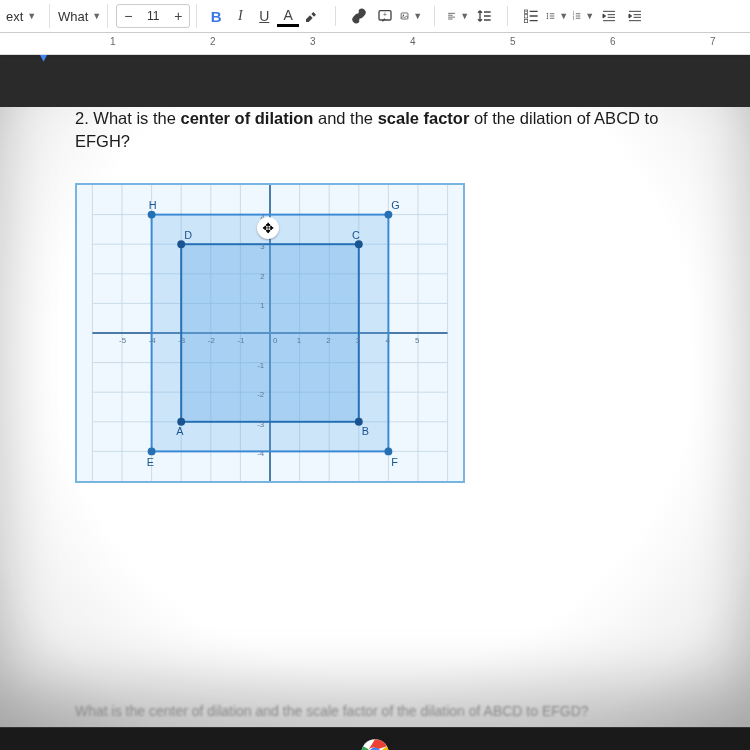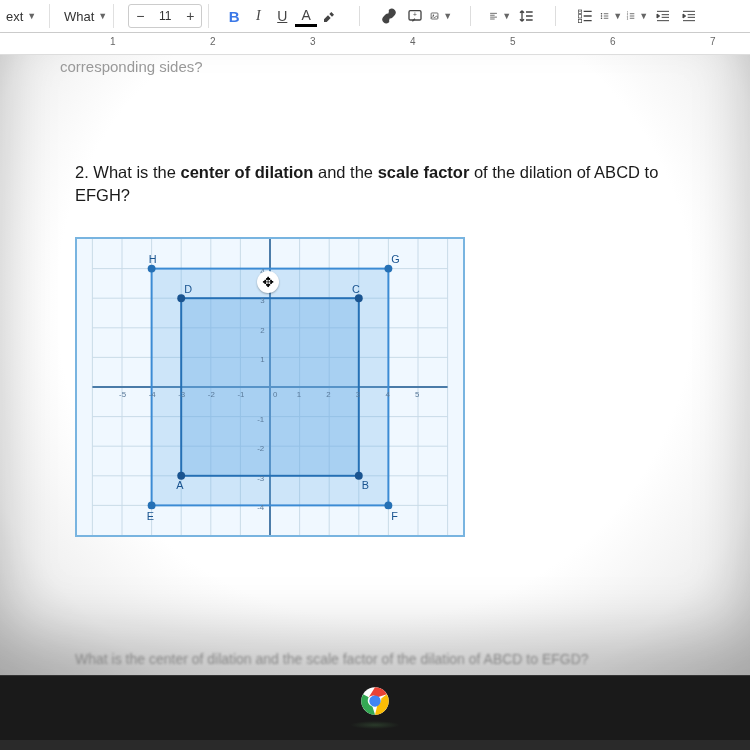--- a/index.html
+++ b/index.html
@@ -9,21 +9,21 @@
       background: #2a2a2a;
       overflow: hidden;
       font-family: Arial, sans-serif;
     }
     .toolbar {
       background: #fff;
       border-bottom: 1px solid #ccc;
       padding: 4px 0;
       display: flex;
       align-items: center;
-      gap: 8px;
+      gap: 2px;
     }
     .toolbar-item {
       display: flex;
       align-items: center;
       padding: 2px 6px;
       font-size: 13px;
       color: #333;
       border-right: 1px solid #e0e0e0;
       height: 24px;
     }
@@ -77,21 +77,21 @@
       box-shadow: inset 0 -40px 60px rgba(0,0,0,0.2);
     }
     .partial-text {
       color: #999;
       font-size: 15px;
       padding-top: 3px;
       padding-left: 10px;
       filter: blur(0.5px);
     }
     .question {
-      margin-top: 86px;
+      margin-top: 52px;
       margin-left: 25px;
       font-size: 16.5px;
       color: #1a1a1a;
       line-height: 1.4;
     }
     .question b { font-weight: bold; }
     .graph-container {
       margin-top: 30px;
       margin-left: 25px;
       width: 390px;
@@ -265,21 +265,20 @@
     <span class="ruler-mark" style="left:160px">2</span>
     <span class="ruler-mark" style="left:260px">3</span>
     <span class="ruler-mark" style="left:360px">4</span>
     <span class="ruler-mark" style="left:460px">5</span>
     <span class="ruler-mark" style="left:560px">6</span>
     <span class="ruler-mark" style="left:660px">7</span>
   </div>
 </div>
 
 <div class="document-area">
-  <div class="partial-text">corresponding sides?</div>
 
   <div class="question">
     <span>2.</span><span> What is the </span><b>center of dilation</b><span> and the </span><b>scale factor</b><span> of the dilation of ABCD to EFGH?</span>
   </div>
 
   <div class="graph-container">
     <svg class="graph-svg" viewBox="0 0 390 300">
 
       <g stroke="#c8dae8" stroke-width="1">
         <line x1="15" y1="30" x2="375" y2="30"></line>

